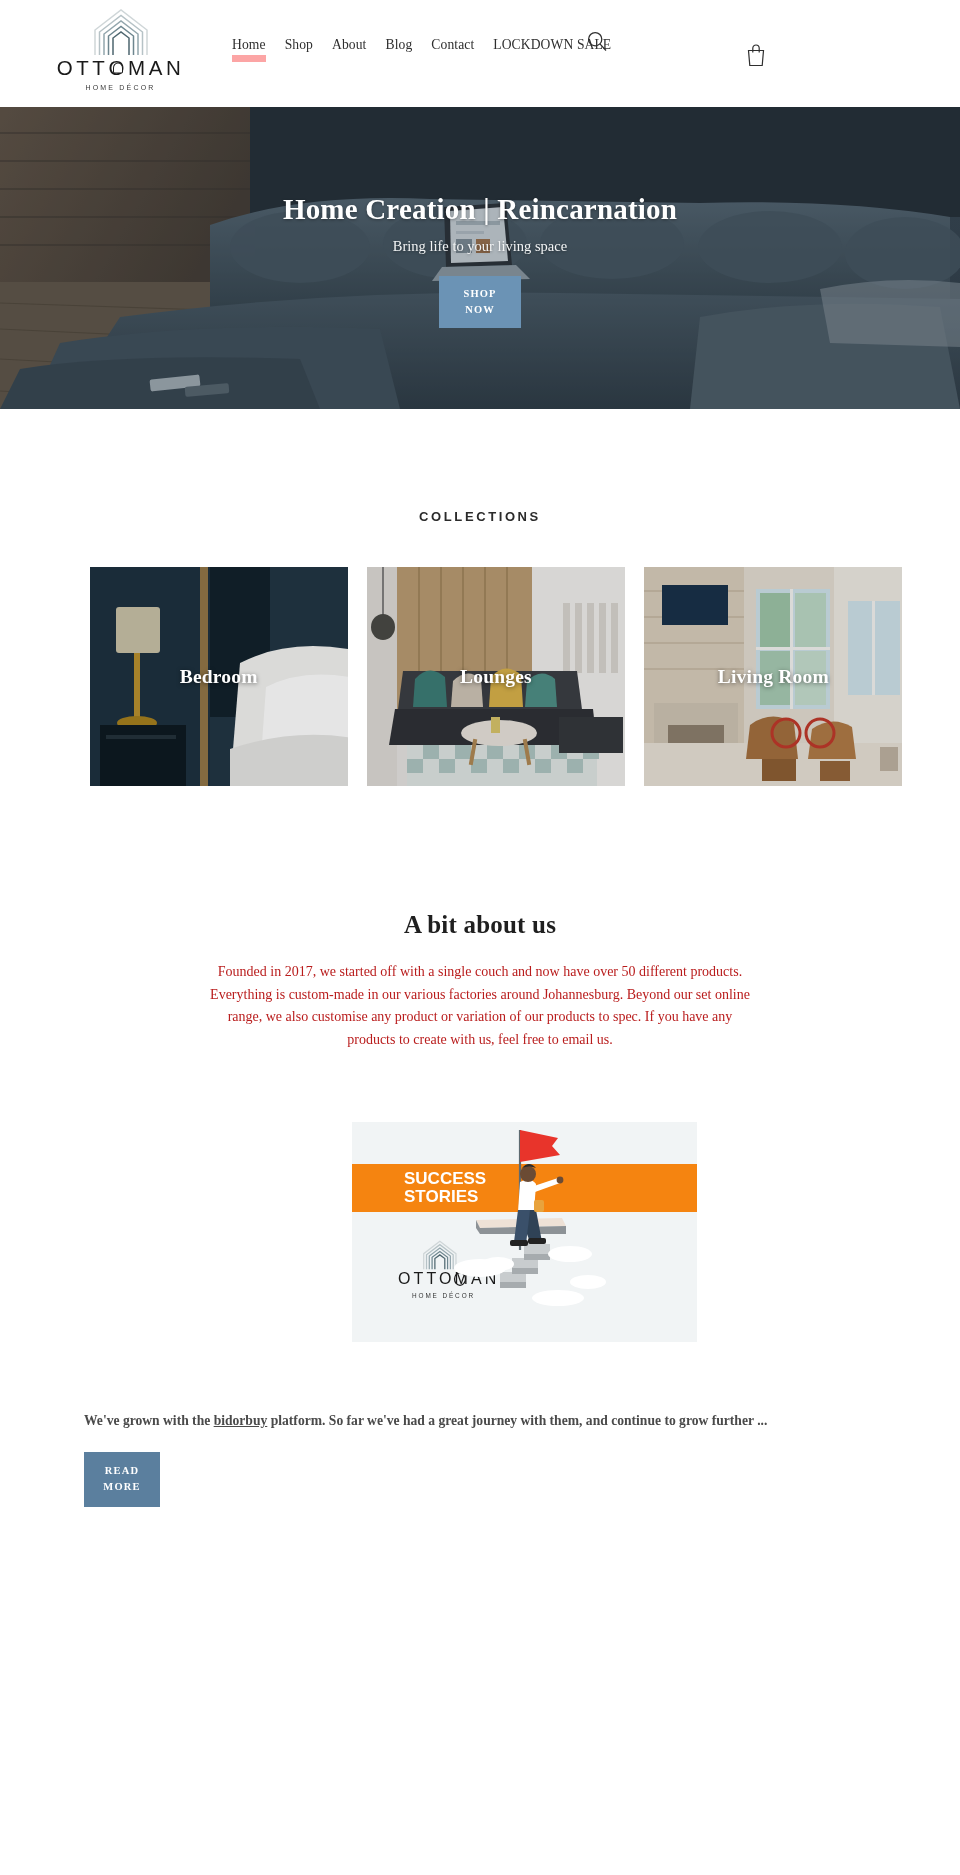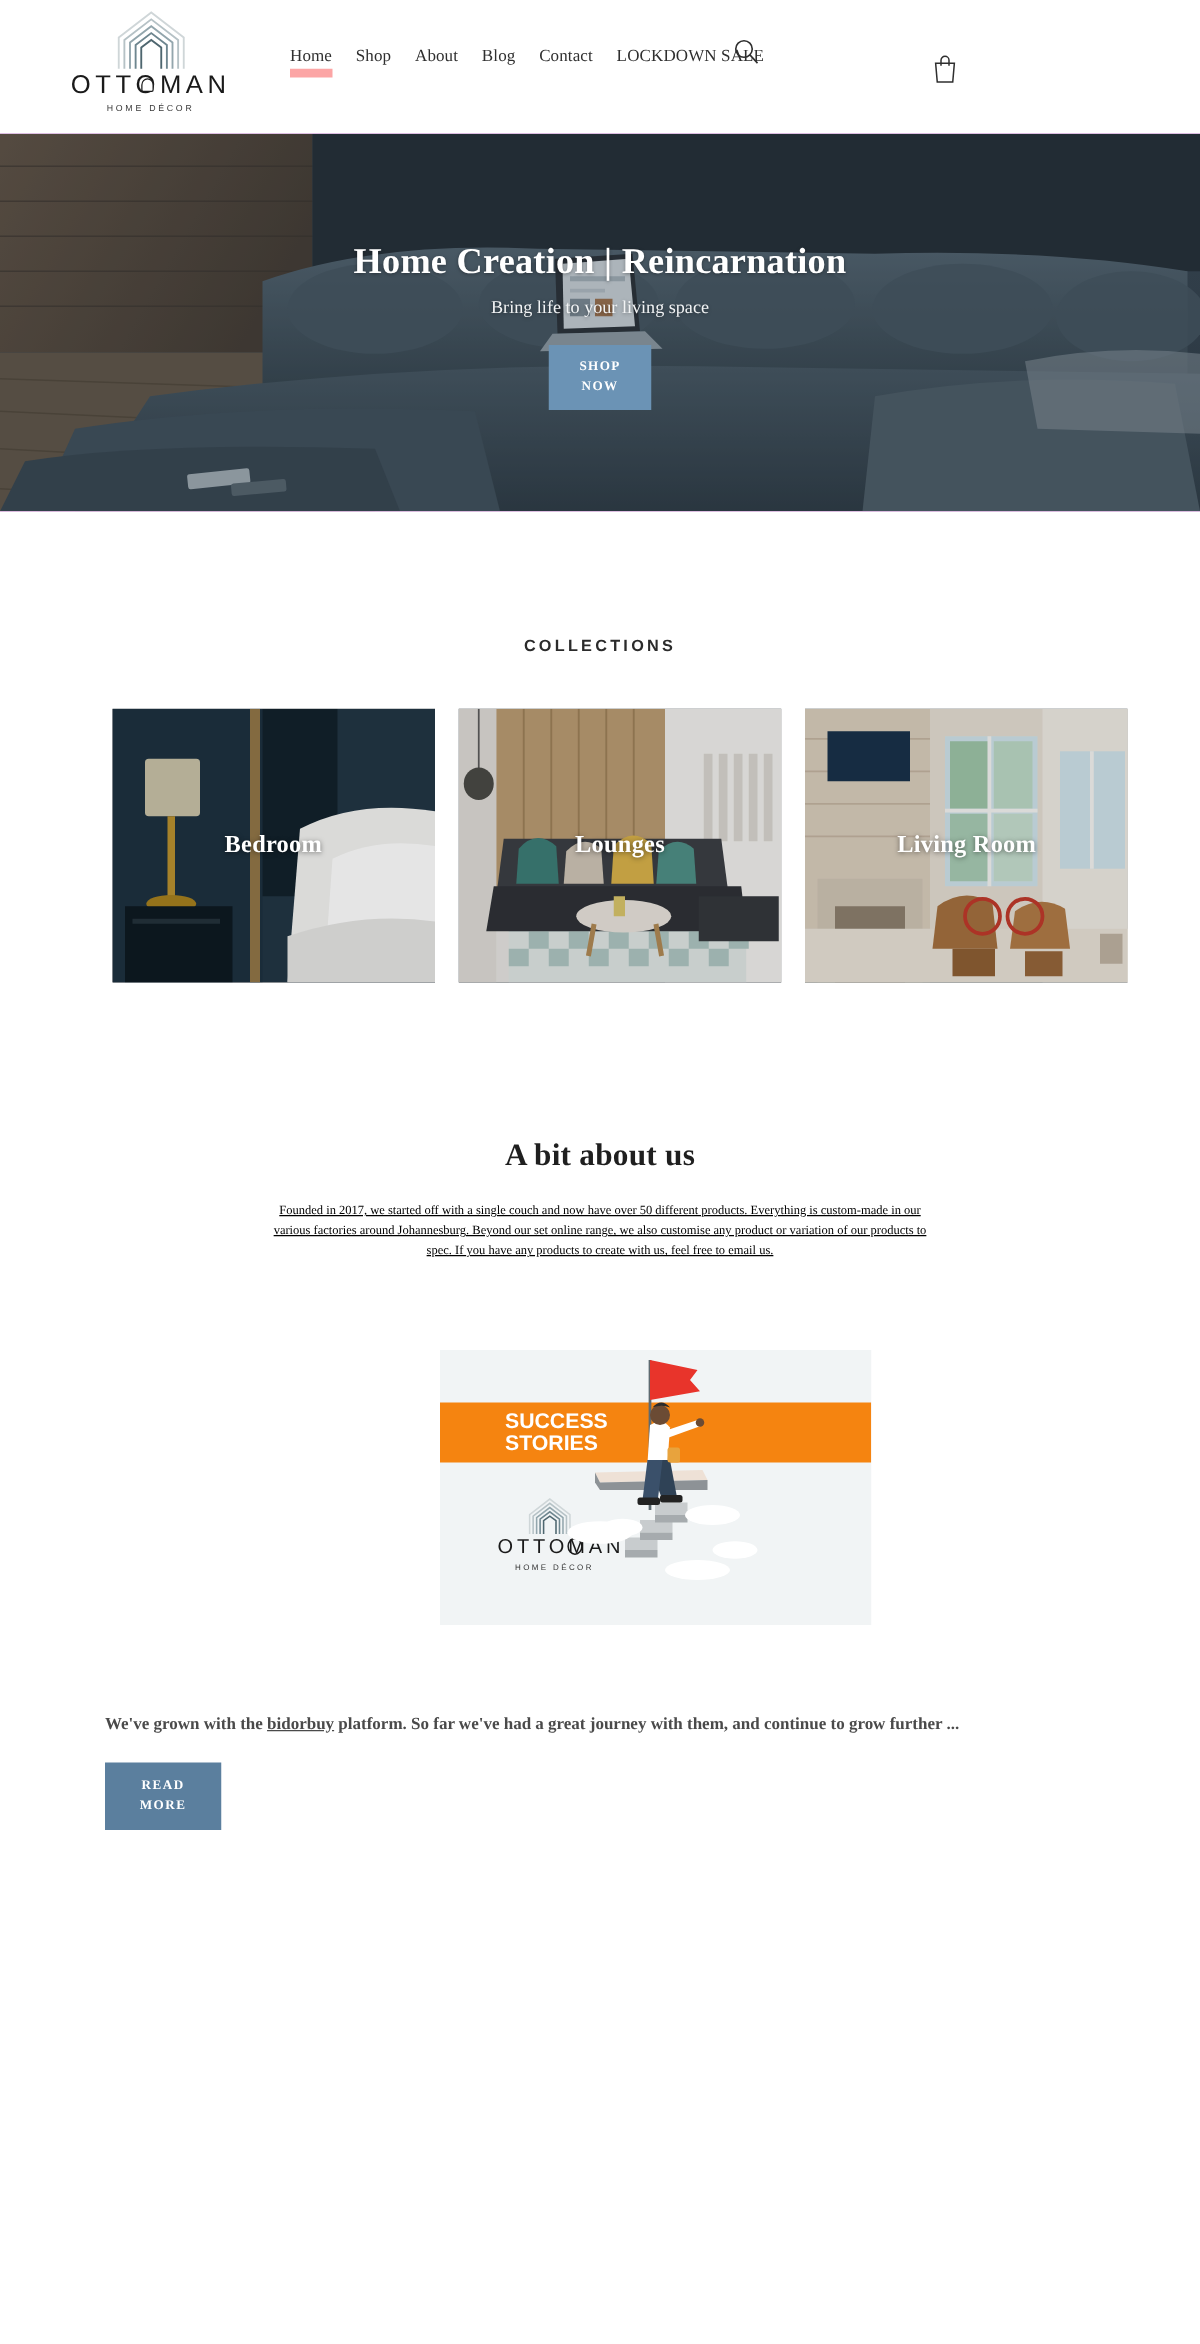--- a/index.html
+++ b/index.html
@@ -106,21 +106,21 @@
     background: none; border: none; cursor: pointer;
     padding: 0;
   }
 
   
   .hero {
     position: relative;
     width: 960px;
     height: 302px;
     overflow: hidden;
-    background: #a21caf;
+    background: #0f172a;
   }
   .hero-img { position: absolute; inset: 0; width: 100%; height: 100%; }
   .hero-overlay {
     position: absolute; inset: 0;
     background: rgba(34,48,58,0.30);
   }
   .hero-content {
     position: absolute;
     left: 0; right: 0;
     top: 86px;
@@ -218,24 +218,23 @@
     font-family: "Liberation Serif", serif;
     font-weight: bold;
     font-size: 25px;
     color: #1f1f1f;
     letter-spacing: 0.2px;
   }
   .about-body {
     margin: 22px auto 0;
     width: 540px;
     font-family: "Liberation Serif", serif;
-    font-size: 10px;
+    font-size: 14px;
     line-height: 1.62;
-    color: #000000;
-    text-decoration: underline;
+    color: #b91c1c;
   }
 
   
   .story-wrap {
     margin: 70px auto 0;
     width: 345px;
     padding-left: 44px;
   }
   .story-img {
     width: 345px;
@@ -253,21 +252,21 @@
     padding-left: 4px;
     font-weight: bold;
   }
   .story-text a {
     color: #4a4a4a;
     text-decoration: underline;
   }
   .readmore-row { width: 800px; margin: 20px auto 0; padding-left: 4px; }
   .readmore-btn {
     display: inline-block;
-    width: 93px;
+    width: 76px;
     padding: 11px 4px 12px;
     background: #5b7f9e;
     color: #ffffff;
     font-family: "Liberation Serif", serif;
     font-size: 10.5px;
     font-weight: bold;
     letter-spacing: 1.2px;
     line-height: 1.5;
     text-align: center;
     text-decoration: none;

